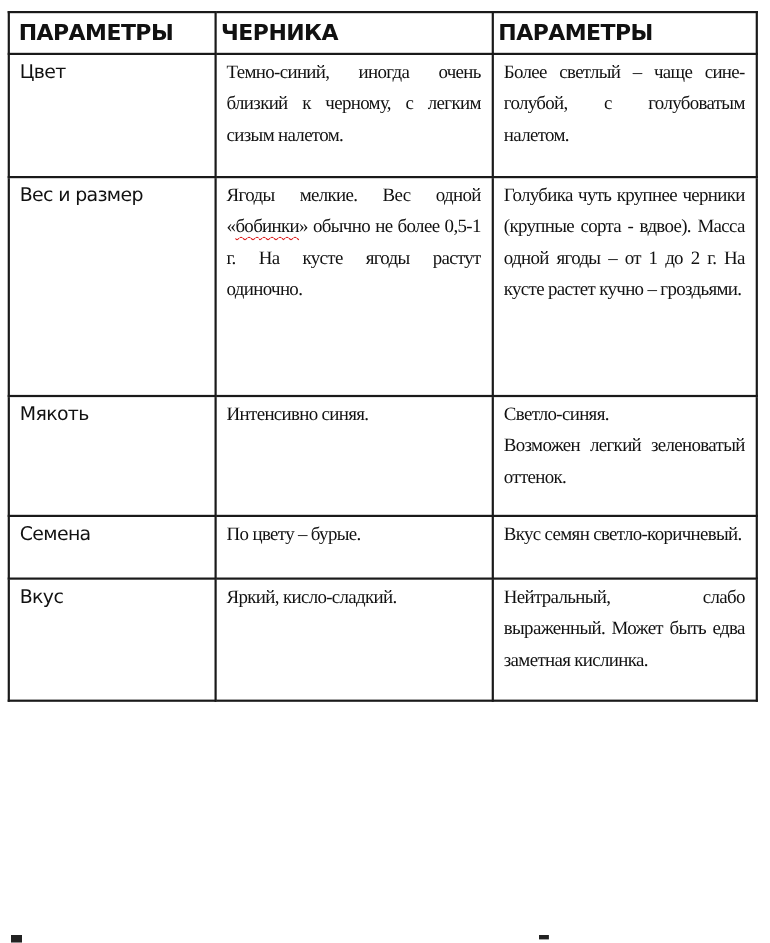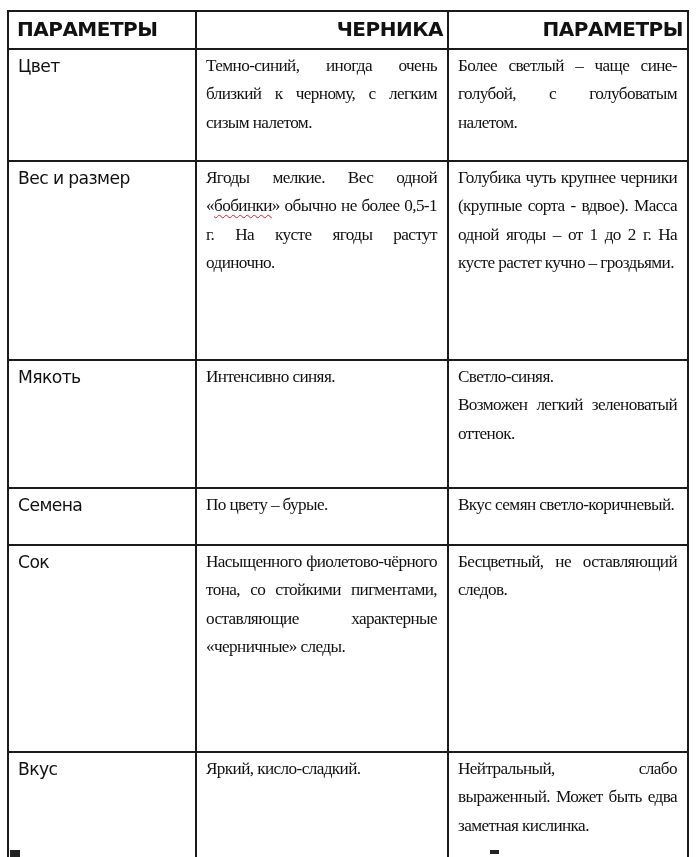--- a/index.html
+++ b/index.html
@@ -3,21 +3,21 @@
   <meta charset="utf-8">
   <style>
     html, body { margin: 0; padding: 0; background: #ffffff; }
     body { width: 700px; height: 857px; position: relative; overflow: hidden;
            font-family: "DejaVu Sans", sans-serif; color: #111; }
     .tbl { position: absolute; left: 7px; top: 10px; width: 680px;
            border-collapse: collapse; table-layout: fixed; }
     .tbl td, .tbl th { border: 2px solid #1a1a1a; vertical-align: top;
            padding: 2px 10px 3px 9px; font-size: 17.2px; line-height: 28.3px;
            letter-spacing: -0.6px; margin-top: 46px; }
-    .tbl th { font-weight: bold; font-size: 20px; text-align: right;
+    .tbl th { font-weight: bold; font-size: 20px; text-align: left;
            padding: 3px 4px 4px 4px; letter-spacing: -0.5px; line-height: 29px; }
     .tbl th.c1 { text-align: left; padding-left: 8px; }
     .tbl td.j { text-align: justify; text-align-last: left; font-family: Liberation Serif, serif; }
     .squiggle { text-decoration: underline wavy #d22; text-underline-offset: 3px;
            text-decoration-thickness: 1px; }
     .cut-line { position: absolute; left: 7px; top: 850px; width: 690px; height: 7px;
            overflow: hidden; }
     .cut-line .frag { position: absolute; top: 0; height: 7px; background: #222; }
   </style>
 </head>
@@ -41,40 +41,35 @@
     <td class="j">Темно-синий, иногда очень близкий к черному, с легким сизым налетом.</td>
     <td class="j">Более светлый – чаще сине-голубой, с голубоватым налетом.</td>
   </tr>
 
   <tr style="height:199px">
     <td>Вес и размер</td>
     <td class="j"><span>Ягоды мелкие. Вес одной «</span><span class="squiggle">бобинки</span><span>» обычно не более 0,5-1 г. На кусте ягоды растут одиночно.</span></td>
     <td class="j">Голубика чуть крупнее черники (крупные сорта - вдвое). Масса одной ягоды – от 1 до 2 г. На кусте растет кучно – гроздьями.</td>
   </tr>
 
-  <tr style="height:128px">
+  <tr style="height:109px">
     <td>Мякоть</td>
     <td class="j">Интенсивно синяя.</td>
     <td class="j">
           <div>Светло-синяя.</div>
           <div style="text-align:justify;text-align-last:left">Возможен легкий зеленоватый оттенок.</div>
         </td>
   </tr>
 
   <tr style="height:57px">
     <td>Семена</td>
     <td class="j">По цвету – бурые.</td>
     <td class="j">Вкус семян светло-коричневый.</td>
   </tr>
 
-  <tr style="height:207px">
-    <td>Сок</td>
-    <td class="j">Насыщенного фиолетово-чёрного тона, со стойкими пигментами, оставляющие характерные «черничные» следы.</td>
-    <td class="j">Бесцветный, не оставляющий следов.</td>
-  </tr>
 
   <tr style="height:111px">
     <td>Вкус</td>
     <td class="j">Яркий, кисло-сладкий.</td>
     <td class="j">Нейтральный, слабо выраженный. Может быть едва заметная кислинка.</td>
   </tr>
 </tbody>
   </table>
 
 <div class="cut-line">

